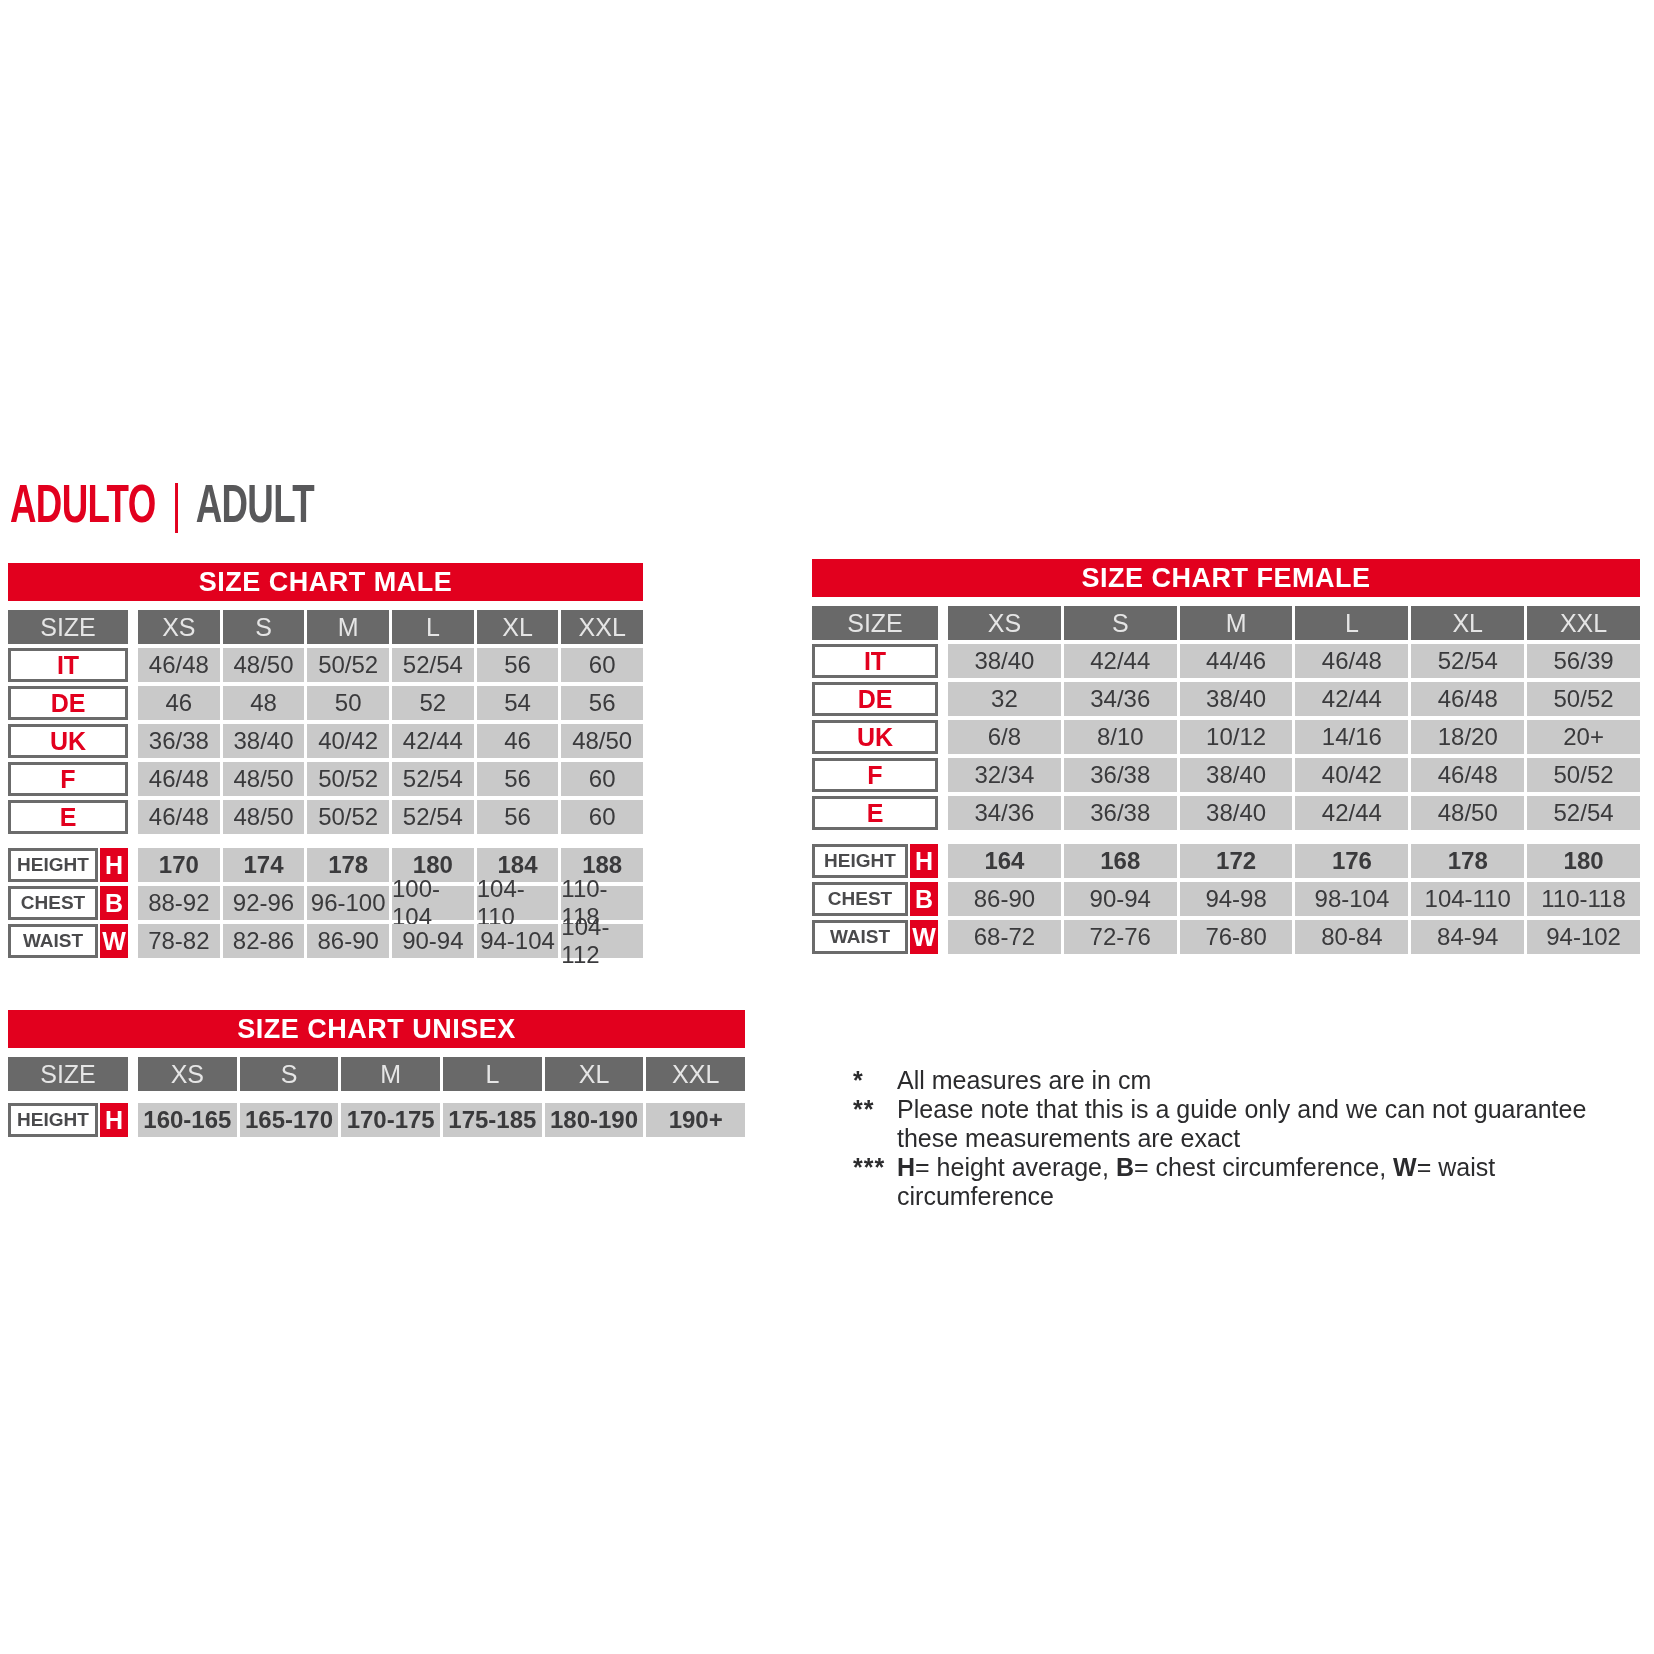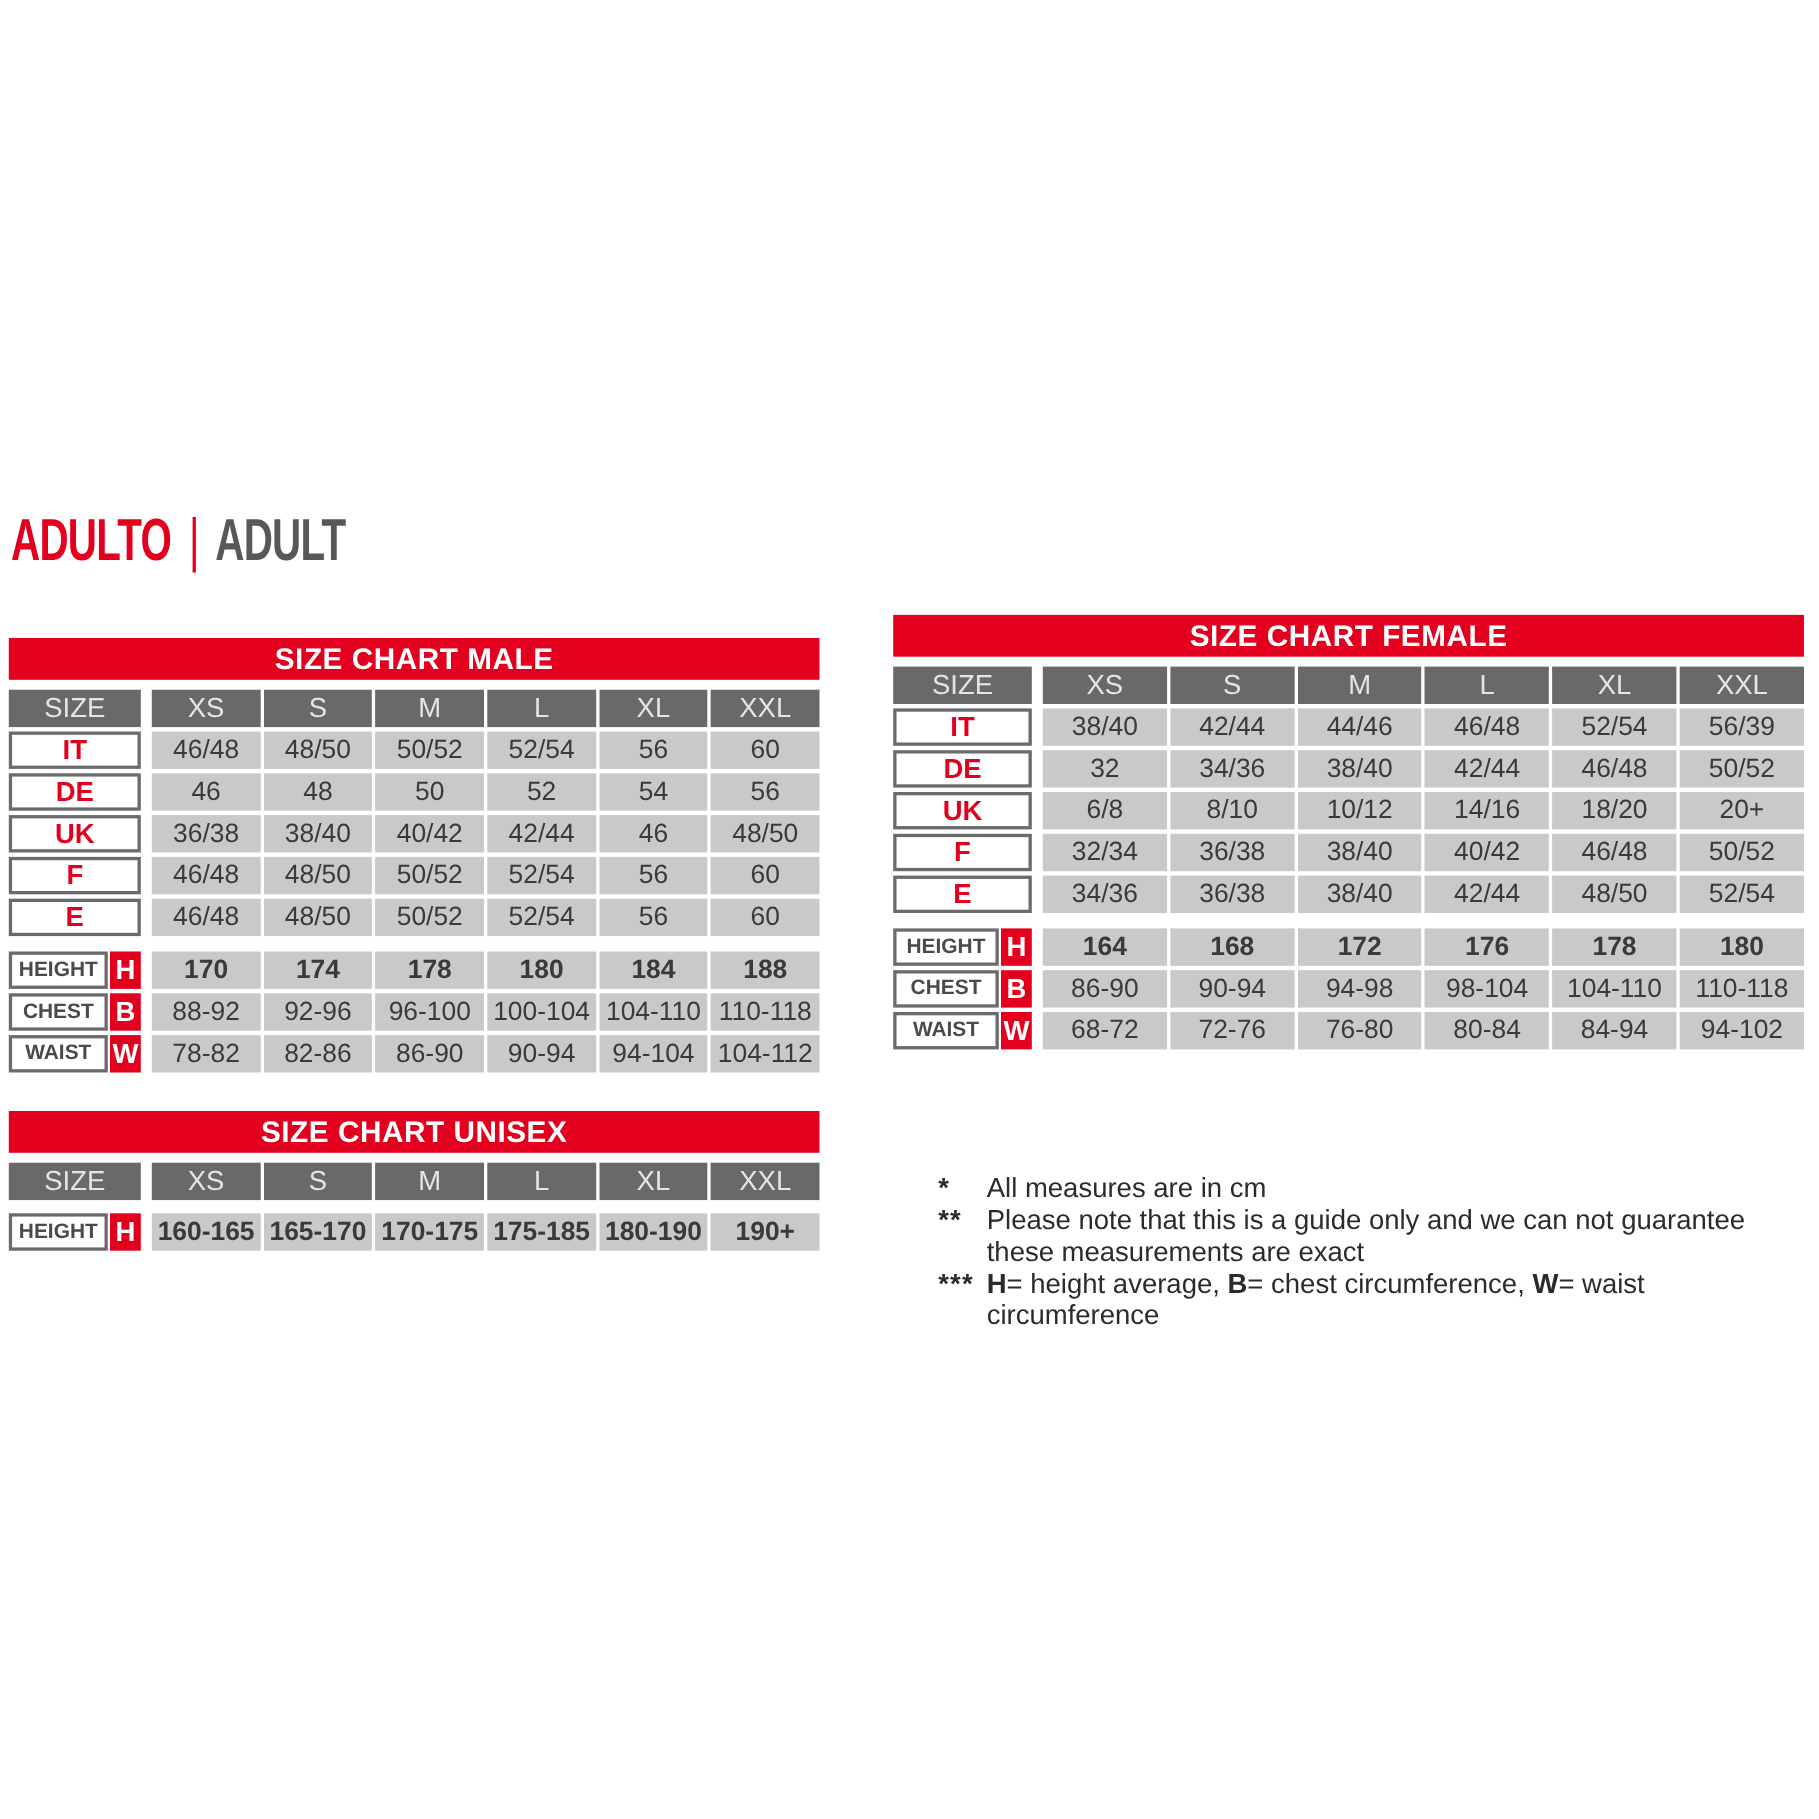--- a/index.html
+++ b/index.html
@@ -5,30 +5,30 @@
   :root{
     --red:#e2001e; --header-gray:#696969; --cell-gray:#c9c9c9;
     --title-gray:#58585a; --text-dark:#3a3a3c; --border-gray:#6b6b6b;
   }
   *{margin:0;padding:0;box-sizing:border-box;}
   html,body{background:#fff;}
   body{font-family:"Liberation Sans","DejaVu Sans",sans-serif;}
   .canvas{position:relative;width:1654px;height:1654px;background:#fff;overflow:hidden;}
 
   
-  .page-title{position:absolute;left:10px;top:460px;height:62px;white-space:nowrap;}
+  .page-title{position:absolute;left:10px;top:472px;height:62px;white-space:nowrap;}
   .page-title .stretch{display:inline-block;transform:scaleX(0.68);transform-origin:left center;
     font-size:54px;font-weight:bold;letter-spacing:-1px;line-height:62px;}
   .title-primary{color:var(--red);}
   .title-sep{color:var(--red);font-weight:400;margin:0 10px;}
   .title-secondary{color:var(--title-gray);}
 
   
   .tbl{position:absolute;}
-  #male-table{left:8px;top:580px;width:737px;}
+  #male-table{left:8px;top:563px;width:635px;}
   #female-table{left:812px;top:559px;width:828px;}
   #unisex-table{left:8px;top:1010px;width:737px;}
 
   .banner{height:38px;background:var(--red);color:#fff;display:flex;align-items:center;
     justify-content:center;font-weight:bold;font-size:27px;letter-spacing:.5px;margin-bottom:9px;}
 
   .t-row{display:flex;height:34px;margin-bottom:4px;}
   .label-col{width:120px;flex:none;display:flex;}
   .fem .label-col{width:126px;}
   .col-gap{width:10px;flex:none;}

